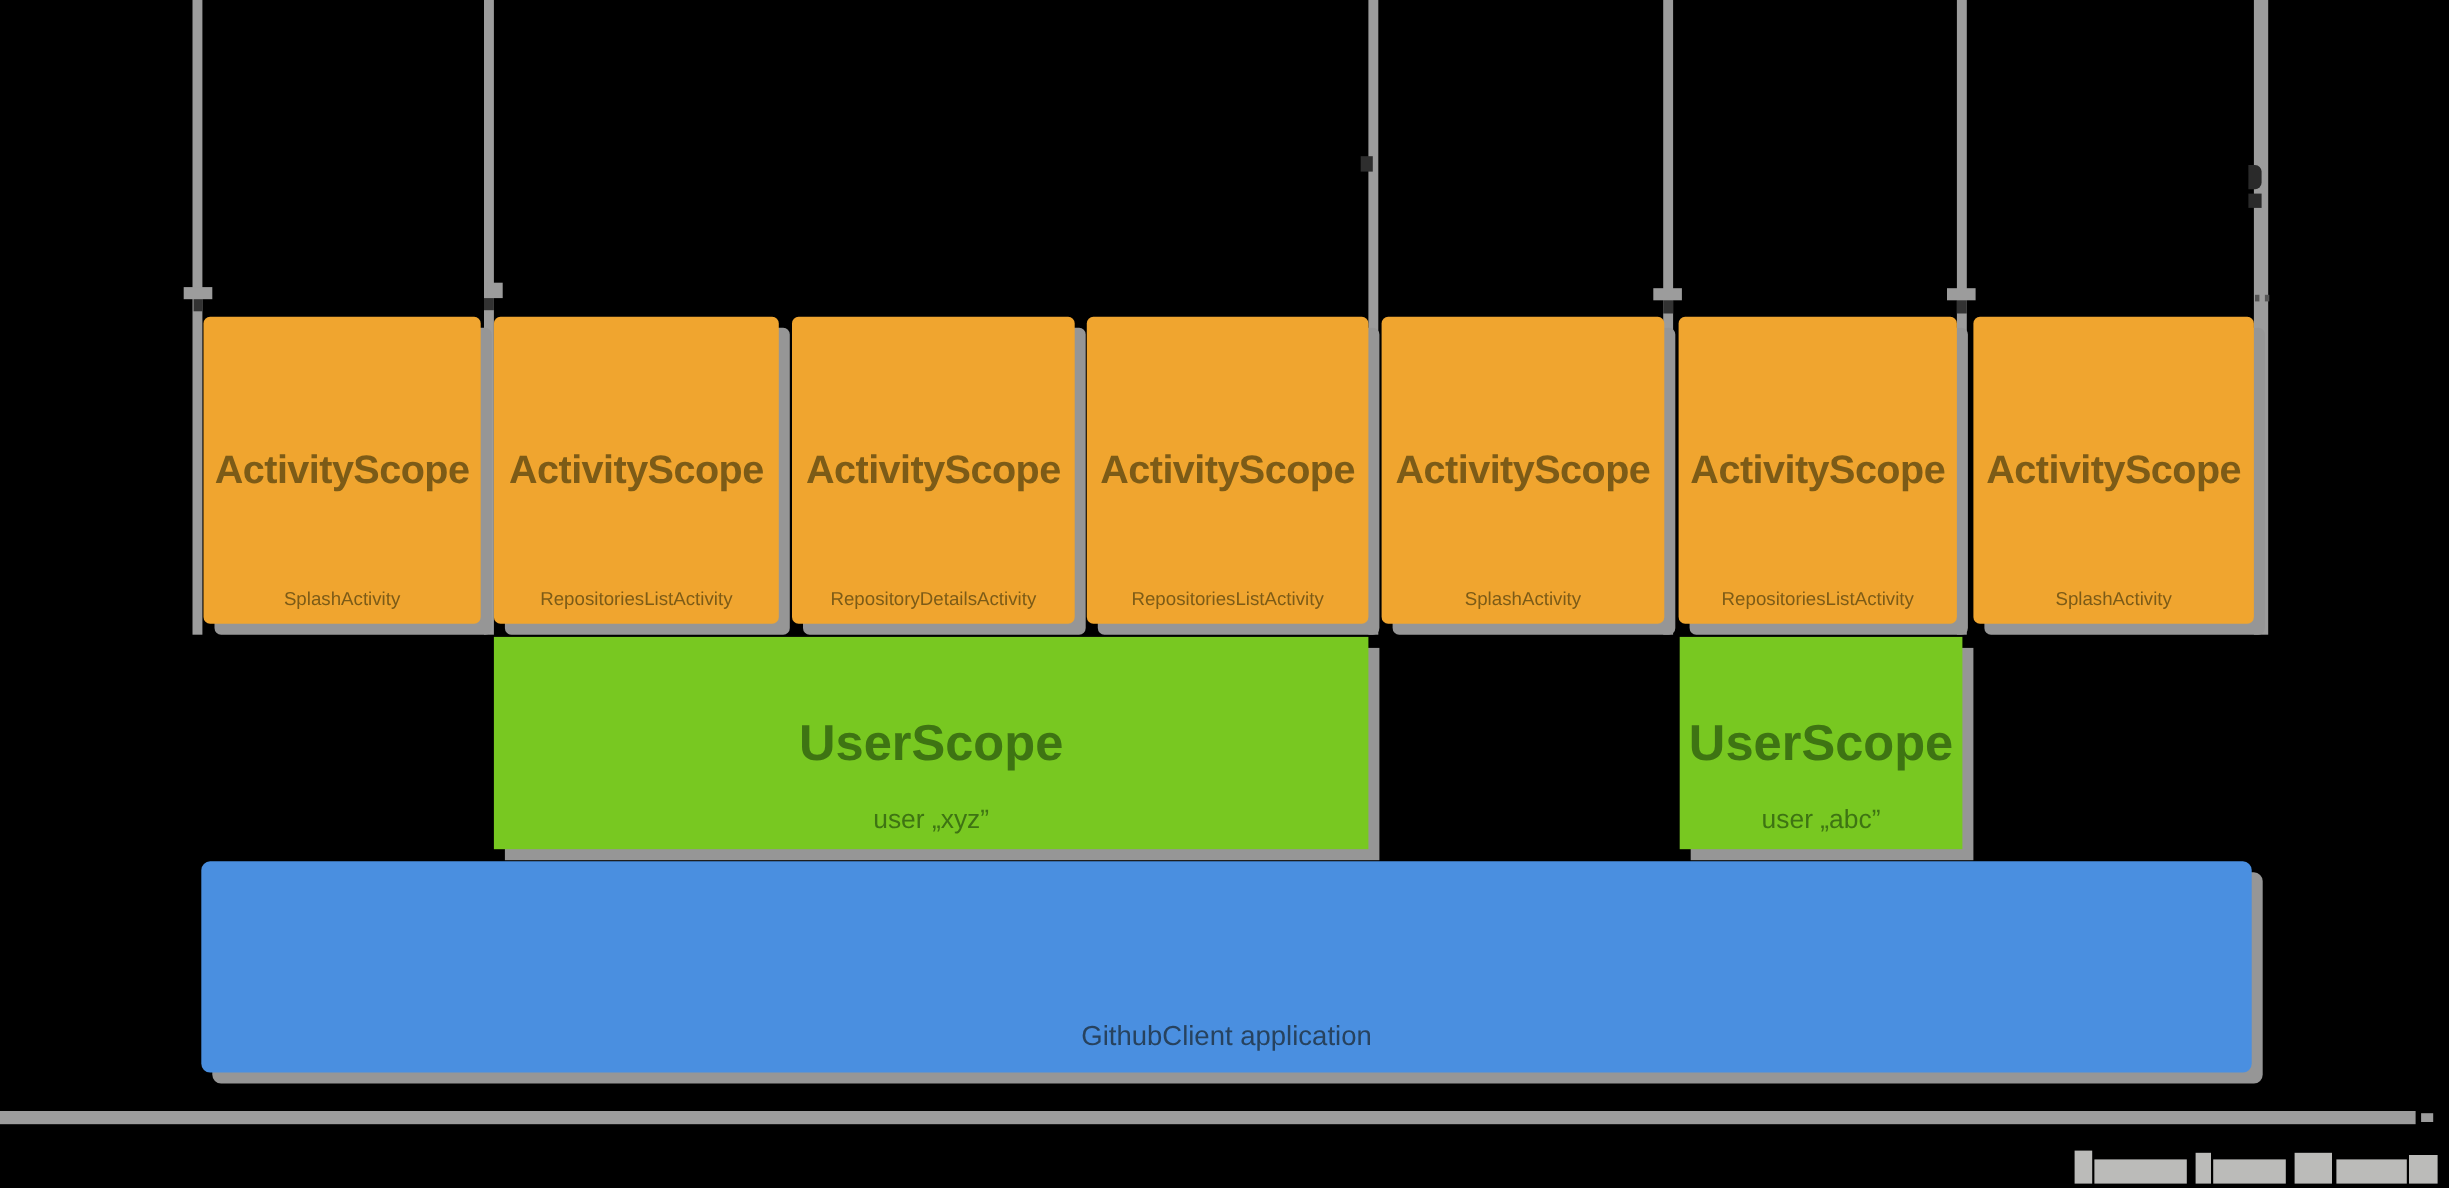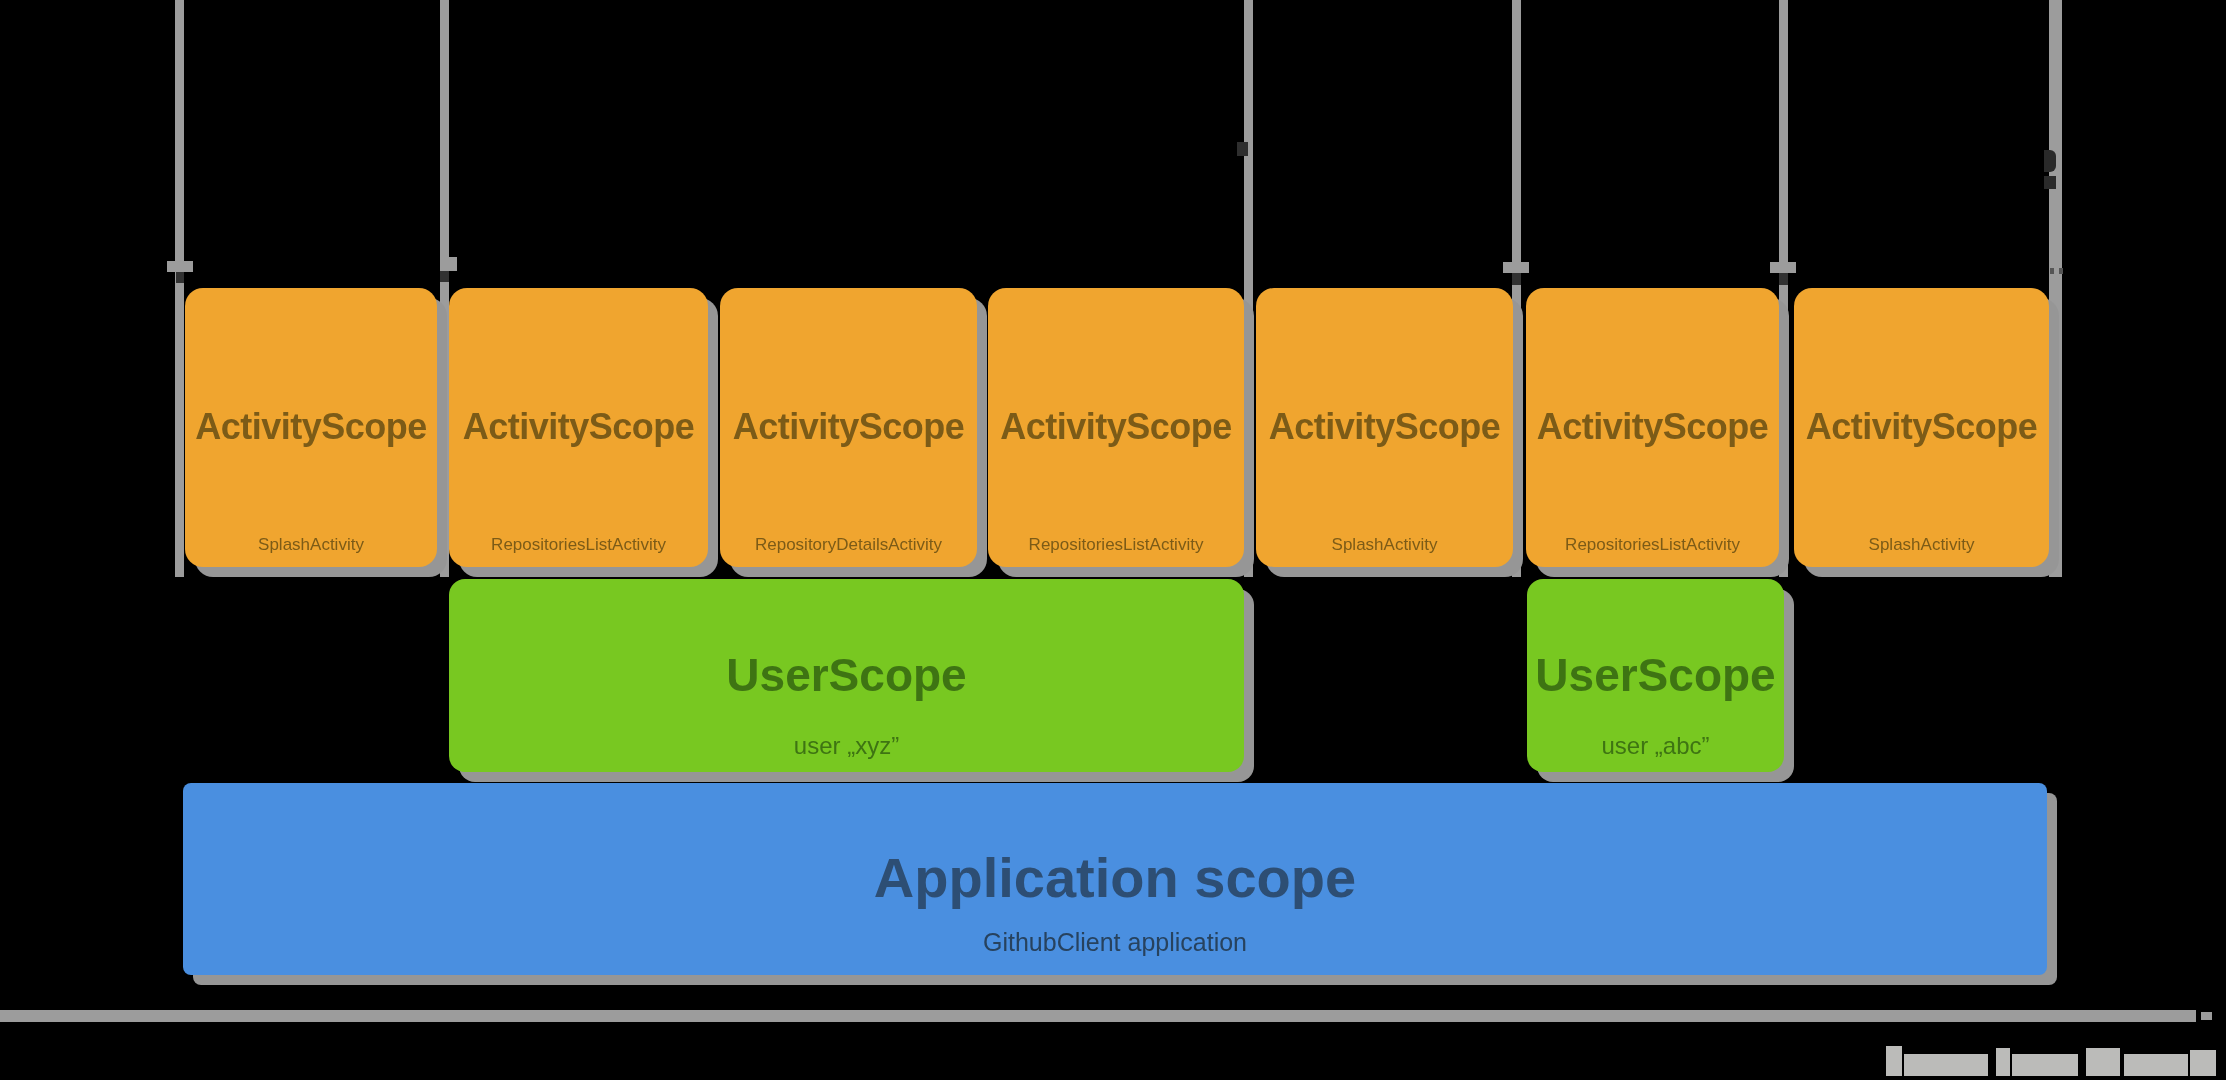--- a/index.html
+++ b/index.html
@@ -13,22 +13,22 @@
   
   .lifeline{position:absolute;top:0;width:9px;height:577px;background:#9c9c9c;}
   .lifeline.thick{width:13px;}
   
   .marker-bar{position:absolute;height:11px;background:#9c9c9c;}
   .marker-square{position:absolute;background:#9c9c9c;}
   .marker-dark{position:absolute;background:#323232;}
   .marker-dot{position:absolute;background:#555;}
   
   .scope{position:absolute;box-shadow:10px 10px 0 #969696;}
-  .scope.activity{top:288px;height:279px;background:#F0A52F;border-radius:18px;}
-  .scope.user{top:579px;height:193px;background:#78C821;border-radius:16px;}
+  .scope.activity{top:288px;height:279px;background:#F0A52F;border-radius:6px;}
+  .scope.user{top:579px;height:193px;background:#78C821;border-radius:0;}
   .scope.application{top:783px;height:192px;background:#4A8FE0;border-radius:8px;left:183px;width:1864px;}
   .scope-title{
     position:absolute;left:0;right:0;top:50%;transform:translateY(-52%);
     text-align:center;font-weight:bold;white-space:nowrap;
   }
   .activity .scope-title{font-size:36px;color:#7C5B17;letter-spacing:-0.5px;}
   .user .scope-title{font-size:46px;color:#3E7413;}
   .application .scope-title{font-size:56px;color:#2D4E74;}
   .scope-subtitle{
     position:absolute;left:0;right:0;text-align:center;white-space:nowrap;
@@ -68,21 +68,20 @@
 
   <div class="marker-bar" style="left:1770px;top:262px;width:26px"></div>
   <div class="marker-dark" style="left:1779px;top:273px;width:9px;height:12px"></div>
 
   <div class="marker-dark" style="left:2044px;top:150px;width:12px;height:22px;background:#2a2a2a;border-radius:0 6px 6px 0"></div>
   <div class="marker-dark" style="left:2044px;top:176px;width:12px;height:13px;background:#2a2a2a"></div>
   <div class="marker-dot" style="left:2050px;top:268px;width:4px;height:6px"></div>
   <div class="marker-dot" style="left:2059px;top:268px;width:4px;height:6px"></div>
 
   <div class="scope application">
-    <div class="scope-title">Application scope</div>
     <div class="scope-subtitle">GithubClient application</div>
   </div>
 
   <div class="scope user" style="left:449px;width:795px">
     <div class="scope-title">UserScope</div>
     <div class="scope-subtitle">user „xyz”</div>
   </div>
   <div class="scope user" style="left:1527px;width:257px">
     <div class="scope-title">UserScope</div>
     <div class="scope-subtitle">user „abc”</div>

